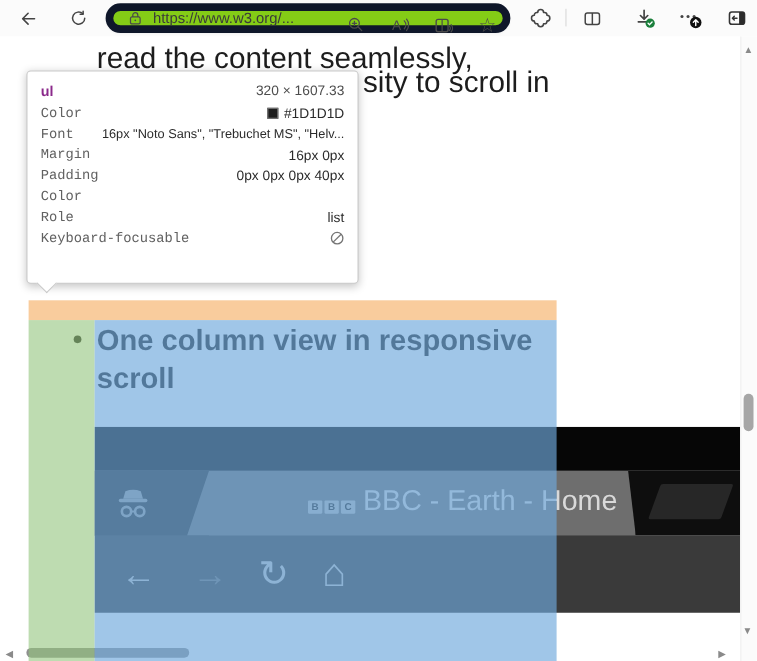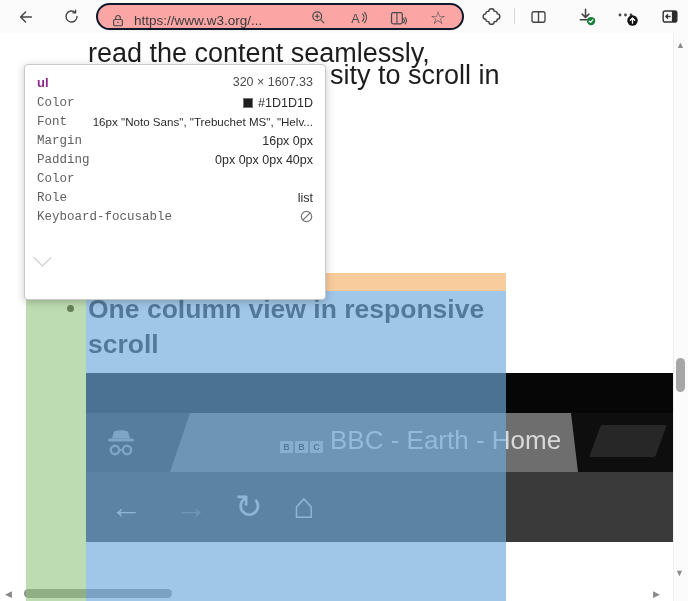--- a/index.html
+++ b/index.html
@@ -4,46 +4,46 @@
 <style>
   * { box-sizing: border-box; margin: 0; padding: 0; }
   html,body { width:688px; height:601px; overflow:hidden; }
   body { font-family:"Liberation Sans", sans-serif; background:#fff; position:relative; }
   .abs { position:absolute; }
 
   
   #topbar { left:0; top:0; width:688px; height:33px; background:#fbfbfb; z-index:6; }
   .tb-icon { position:absolute; top:0; height:33px; display:flex; align-items:center; justify-content:center; color:#444; }
   .glyph { font-size:19px; line-height:1; }
-  #addr { position:absolute; left:96px; top:3px; width:368px; height:27px; background:#fca5a5; border:2px solid #0f172a; border-radius:14px; box-shadow:0 1px 2px rgba(0,0,0,.04); display:flex; align-items:flex-end; }
+  #addr { position:absolute; left:96px; top:3px; width:368px; height:27px; background:#84cc16; border:7px solid #0f172a; border-radius:14px; box-shadow:0 1px 2px rgba(0,0,0,.04); display:flex; align-items:center; }
   #addr-text { font-size:13.5px; color:#3a3a3a; margin-left:9px; }
   .vdiv { position:absolute; width:1px; height:16px; background:#d7d7d7; top:8px; }
 
   
-  #tooltip { left:24px; top:64px; width:302px; height:236px; background:#fff; border:1px solid #c9c9c9; border-radius:4px; box-shadow:0 2px 8px rgba(0,0,0,.22); z-index:20; padding-top:6px; }
+  #tooltip { left:24px; top:64px; width:302px; height:194px; background:#fff; border:1px solid #c9c9c9; border-radius:4px; box-shadow:0 2px 8px rgba(0,0,0,.22); z-index:20; padding-top:6px; }
   #tip-pointer { left:36px; top:251px; width:13px; height:13px; background:#fff; border-right:1px solid #c9c9c9; border-bottom:1px solid #c9c9c9; transform:rotate(45deg); z-index:21; }
   .tip-row { display:flex; justify-content:space-between; align-items:center; height:19px; padding:0 12px; font-size:12.5px; }
   .tip-head { height:22px; }
   .tip-tag { color:#8b2a8b; font-weight:bold; font-size:13px; }
   .tip-size { color:#4d4d4d; }
   .tip-label { color:#616161;font-family:Liberation Mono, monospace; }
   .tip-val { color:#2b2b2b; white-space:nowrap; }
   .tip-font-val { font-size:11.6px; }
   .swatch { display:inline-block; width:10px; height:10px; background:#1d1d1d; border:1px solid #777; margin-right:5px; vertical-align:-1px; }
   .acc-head { display:flex; align-items:center; margin:8px 12px 4px 12px; height:16px; }
   .acc-title { font-size:10.5px; letter-spacing:.4px; color:#5a5a5a; }
   .acc-line { flex:1; height:1px; background:#dcdcdc; margin-left:8px; }
 
   
   .pagetext { color:#1d1d1d; font-size:27px; z-index:1; white-space:nowrap; }
   #heading { left:88px; top:292px; width:402px; font-size:26.5px; line-height:35px; font-weight:bold; color:#1c1c1c; z-index:1; }
   #bullet { left:67px; top:305px; width:7px; height:7px; border-radius:50%; background:#222; z-index:1; }
 
   
-  #shot { left:86px; top:373px; width:587px; height:169px; overflow:hidden; background:#fafafa; z-index:1; }
+  #shot { left:86px; top:388px; width:587px; height:169px; overflow:hidden; background:#fafafa; z-index:1; }
   #shot-black { left:0; top:0; width:587px; height:40px; background:#060606; }
   #shot-tabrow { left:0; top:40px; width:587px; height:59px; background:#0e0e0e; }
   #shot-leftzone { left:0; top:0; width:104px; height:59px; background:#262626; }
   #shot-tab { left:84px; top:0; width:408px; height:59px; background:#6e6e6e; clip-path:polygon(20px 0, 401px 0, 408px 59px, 0 59px); }
   #shot-tab2 { left:509px; top:12px; width:66px; height:32px; background:#272727; transform:skewX(-20deg); border-radius:2px; }
   #shot-toolbar { left:0; top:99px; width:587px; height:75px; background:#3a3a3a; }
   .m-icon { position:absolute; color:#c7c7c7; }
   #shot-urlbar { left:256px; top:8px; width:321px; height:55px; background:#4e4e4e; border-radius:3px; overflow:hidden; }
   #shot-content { left:0; top:174px; width:587px; height:39px; background:#fafafa; }
   .dash { position:absolute; height:4px; background:#333; }

